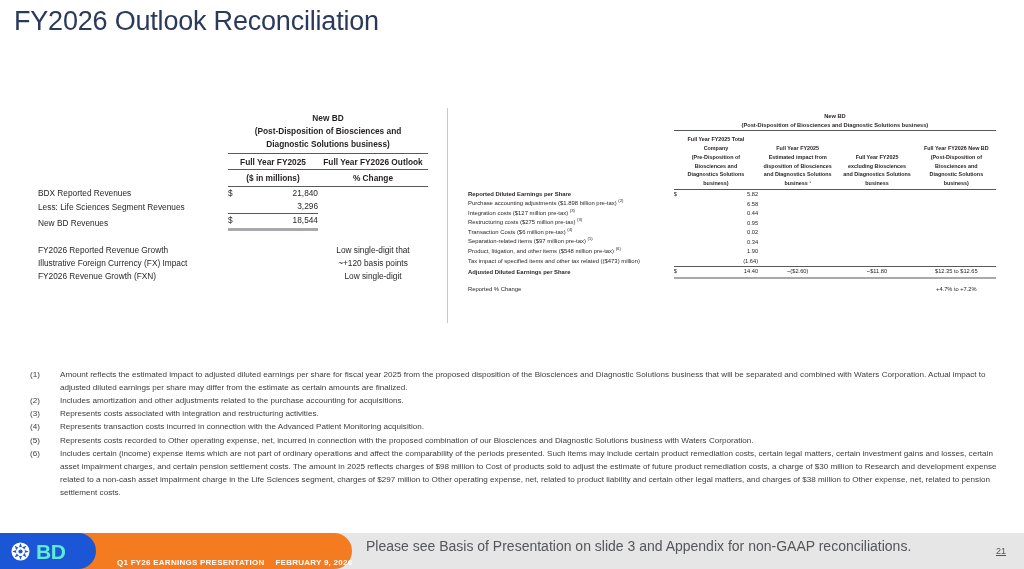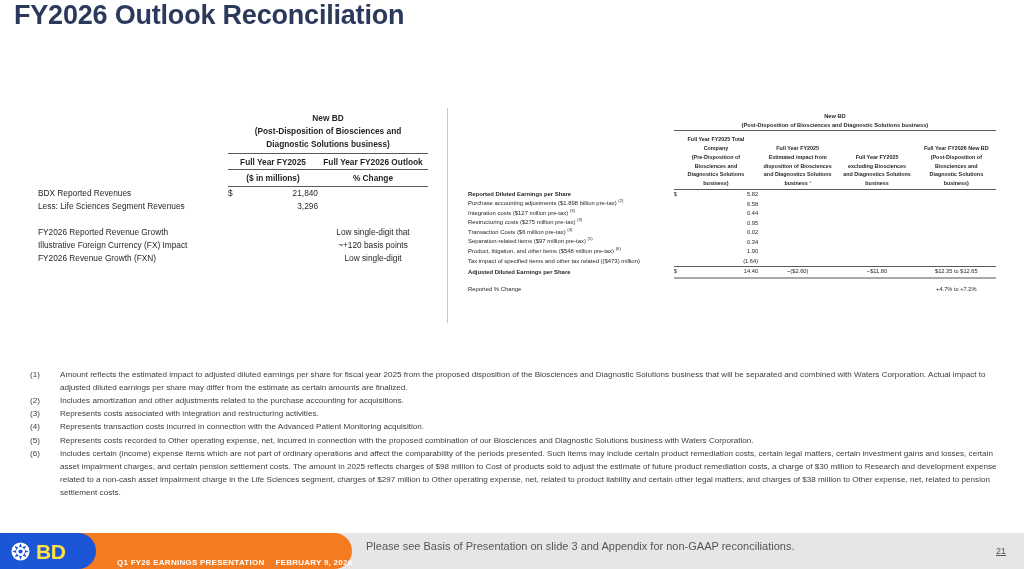--- a/index.html
+++ b/index.html
@@ -13,23 +13,23 @@
     font-family: "Liberation Sans", sans-serif;
     color: #231f20;
     overflow: hidden;
     position: relative;
   }
 
   
   .slide-title {
     position: absolute;
     left: 14px;
-    top: 0;
+    top: 6px;
     font-size: 27px;
-    font-weight: 700;
+    font-weight: 400;
     color: #2b3a5c;
     letter-spacing: -0.2px;
     white-space: nowrap;
   }
 
   
   .content {
     position: absolute;
     left: 2px;
     top: 100px;
@@ -175,21 +175,21 @@
     background: #1a56d6;
     border-top-right-radius: 18px;
     border-bottom-right-radius: 18px;
     display: flex;
     align-items: center;
     padding-left: 11px;
     box-sizing: border-box;
   }
   .bd-mark { width: 19px; height: 19px; flex: 0 0 19px; }
   .bd-word {
-    color: #fde047;
+    color: #5eead4;
     font-size: 21px;
     font-weight: bold;
     letter-spacing: -0.5px;
     margin-left: 6px;
     line-height: 1;
   }
   .footer-meta {
     position: absolute;
     left: 117px;
     top: 0;
@@ -205,21 +205,21 @@
   }
   .footer-meta .sep { display: inline-block; width: 11px; }
   .footer-note {
     position: absolute;
     left: 366px;
     top: 0;
     height: 26px;
     display: flex;
     align-items: center;
     color: #54565a;
-    font-size: 11px;
+    font-size: 14px;
     white-space: nowrap;
   }
   .footer-page {
     position: absolute;
     right: 18px;
     top: 0;
     height: 36px;
     display: flex;
     align-items: center;
     color: #54565a;
@@ -260,20 +260,26 @@
     <tr>
       <td class="lt-label">BDX Reported Revenues</td>
       <td class="lt-cur">$</td>
       <td class="lt-num">21,840</td>
       <td class="lt-pct"></td>
     </tr>
     <tr>
       <td class="lt-label">Less: Life Sciences Segment Revenues</td>
       <td class="lt-cur"></td>
       <td class="lt-num">3,296</td>
+      <td class="lt-pct"></td>
+    </tr>
+    <tr>
+      <td class="lt-label">New BD Revenues</td>
+      <td class="lt-cur totalcell">$</td>
+      <td class="lt-num totalcell">18,544</td>
       <td class="lt-pct"></td>
     </tr>
 
     <tr class="spacer-row">
           <td colspan="4"></td>
         </tr>
 
     <tr>
       <td class="lt-label">FY2026 Reported Revenue Growth</td>
       <td class="lt-cur"></td>

